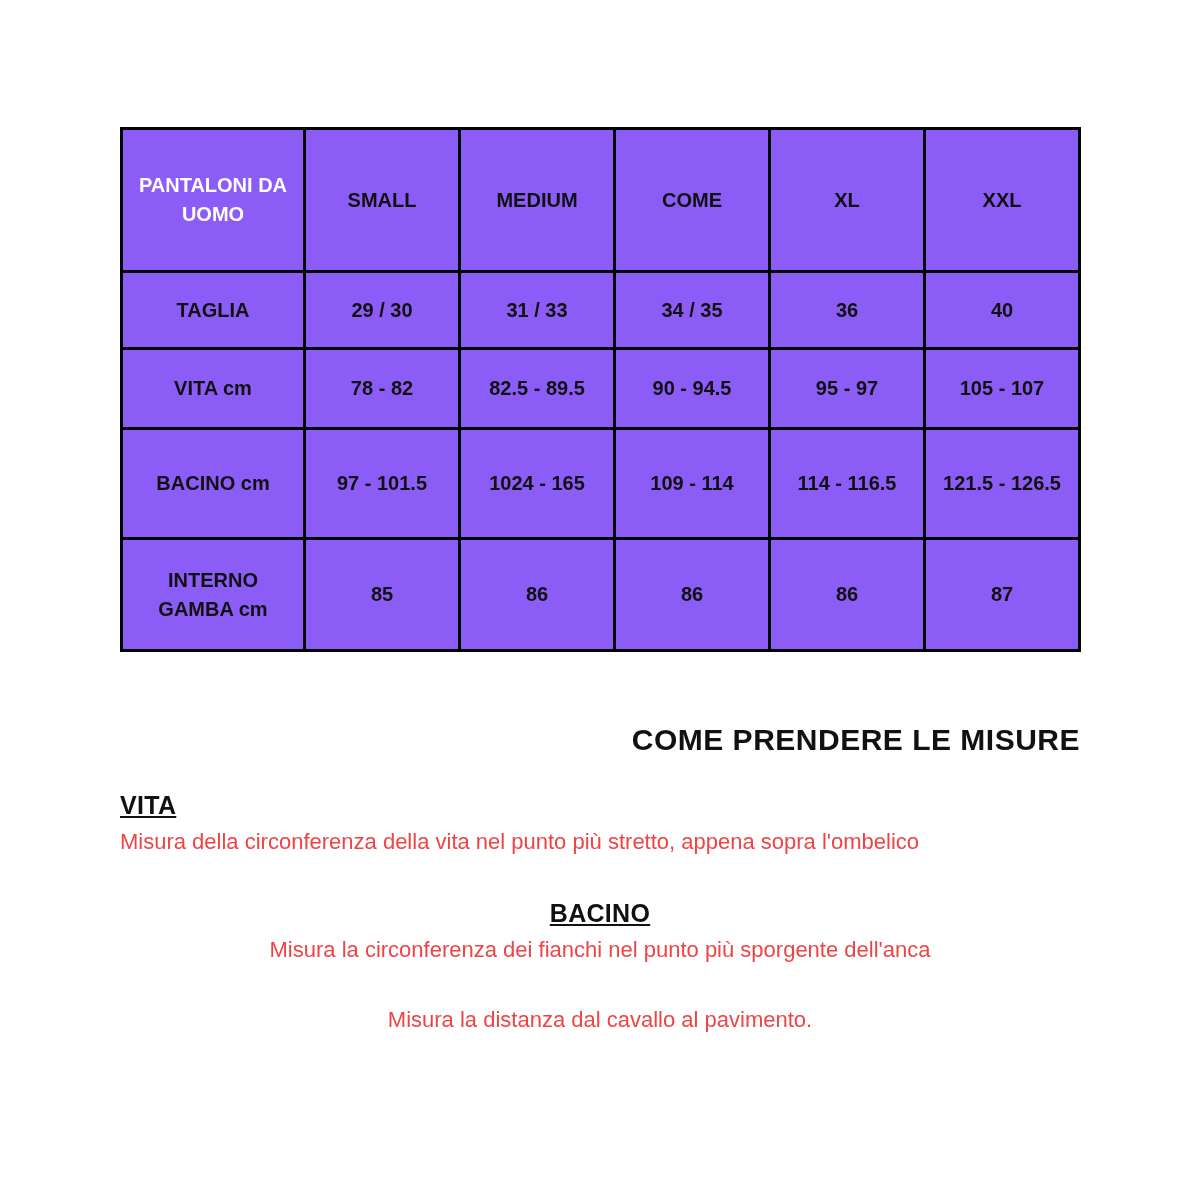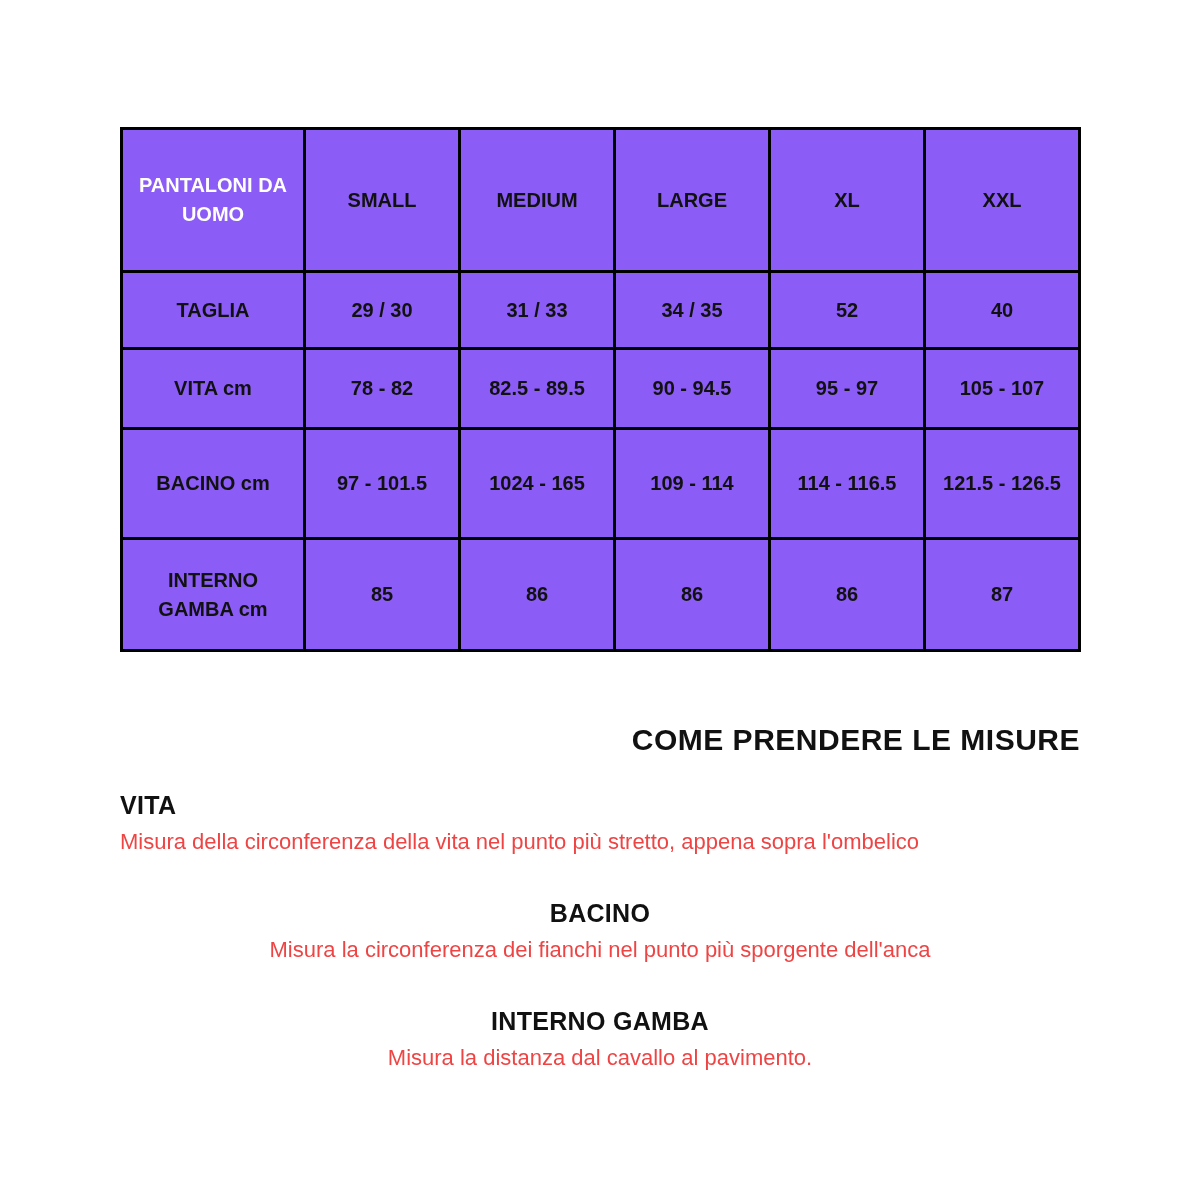--- a/index.html
+++ b/index.html
@@ -61,20 +61,21 @@
     font-weight: bold;
     letter-spacing: 0.5px;
     text-align: right;
   }
   .guide-section { margin-top: 34px; }
   .guide-section + .guide-section { margin-top: 44px; text-align: center; }
   .guide-heading {
     font-size: 25px;
     font-weight: bold;
     letter-spacing: 0.3px;
+    text-decoration: underline;
   }
   .guide-desc {
     margin-top: 9px;
     font-size: 22px;
     font-weight: normal;
     color: #ef4444;
   }
 </style>
 </head>
 <body>
@@ -89,30 +90,30 @@
       <col class="size-col">
       <col class="size-col">
       <col class="size-col">
       <col class="size-col">
     </colgroup>
     <tbody>
       <tr class="header-row">
         <td class="corner-cell">PANTALONI DA UOMO</td>
         <td class="col-header">SMALL</td>
         <td class="col-header">MEDIUM</td>
-        <td class="col-header">LARGE</td>
+        <td class="col-header">COME</td>
         <td class="col-header">XL</td>
         <td class="col-header">XXL</td>
       </tr>
       <tr class="row-taglia">
         <td class="row-label row-label-taglia">TAGLIA</td>
         <td>29 / 30</td>
         <td>31 / 33</td>
         <td>34 / 35</td>
-        <td>52</td>
+        <td>36</td>
         <td>40</td>
       </tr>
       <tr class="row-vita">
         <td class="row-label row-label-peach">VITA cm</td>
         <td>78 - 82</td>
         <td>82.5 - 89.5</td>
         <td>90 - 94.5</td>
         <td>95 - 97</td>
         <td>105 - 107</td>
       </tr>
@@ -142,18 +143,17 @@
       <div class="guide-heading">VITA</div>
       <div class="guide-desc">Misura della circonferenza della vita nel punto più stretto, appena sopra l'ombelico</div>
     </div>
 
     <div class="guide-section">
       <div class="guide-heading">BACINO</div>
       <div class="guide-desc">Misura la circonferenza dei fianchi nel punto più sporgente dell'anca</div>
     </div>
 
     <div class="guide-section">
-      <div class="guide-heading">INTERNO GAMBA</div>
       <div class="guide-desc">Misura la distanza dal cavallo al pavimento.</div>
     </div>
   </div>
 
 </div>
 
 </body></html>

